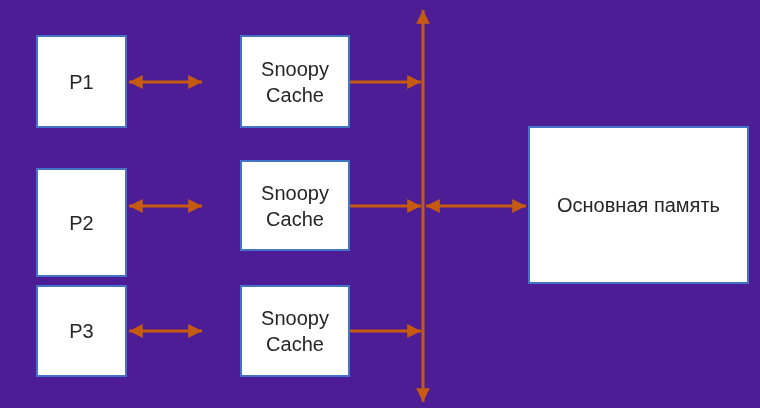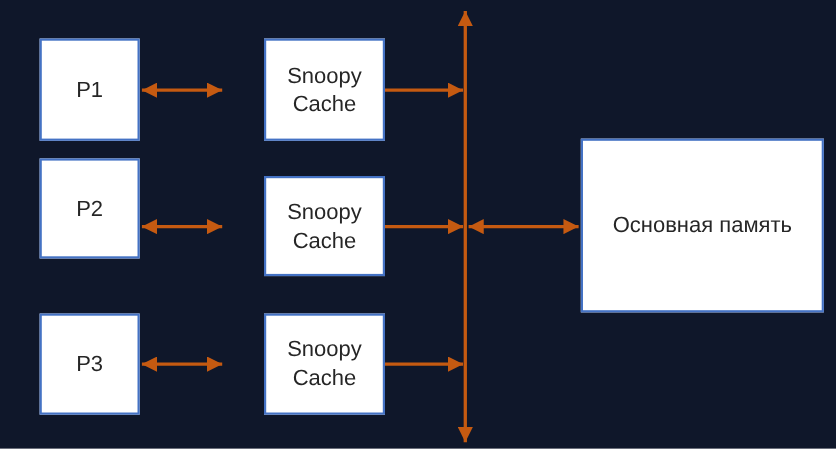--- a/index.html
+++ b/index.html
@@ -4,41 +4,41 @@
 <style>
   html, body {
     margin: 0;
     padding: 0;
     background: #ffffff;
   }
   .canvas {
     position: relative;
     width: 760px;
     height: 408px;
-    background: #0f172a;
+    background: #4c1d95;
     font-family: "Liberation Sans", sans-serif;
     overflow: hidden;
   }
   .node {
     position: absolute;
     box-sizing: border-box;
     border: 2px solid #4472C4;
     background: #ffffff;
     color: #262626;
     display: flex;
     align-items: center;
     justify-content: center;
     text-align: center;
     font-size: 20px;
     line-height: 26px;
   }
   .node.processor { width: 91px; height: 93px; left: 36px; }
   .node.cache     { width: 110px; height: 93px; left: 204px; margin-left: 36px; }
   #p1 { top: 35px; }  #c1 { top: 35px; }
-  #p2 { top: 144px; height: 91px; } #c2 { top: 160px; height: 91px; }
+  #p2 { top: 168px; height: 109px; } #c2 { top: 160px; height: 91px; }
   #p3 { top: 285px; height: 92px; justify-content: center; } #c3 { top: 285px; height: 92px; }
   .node.memory {
     left: 528px; top: 126px; width: 221px; height: 158px;
     white-space: nowrap;
     align-items: center;
   }
   .cache .label { width: 80px; }
   svg.wires {
     position: absolute;
     left: 0; top: 0;

